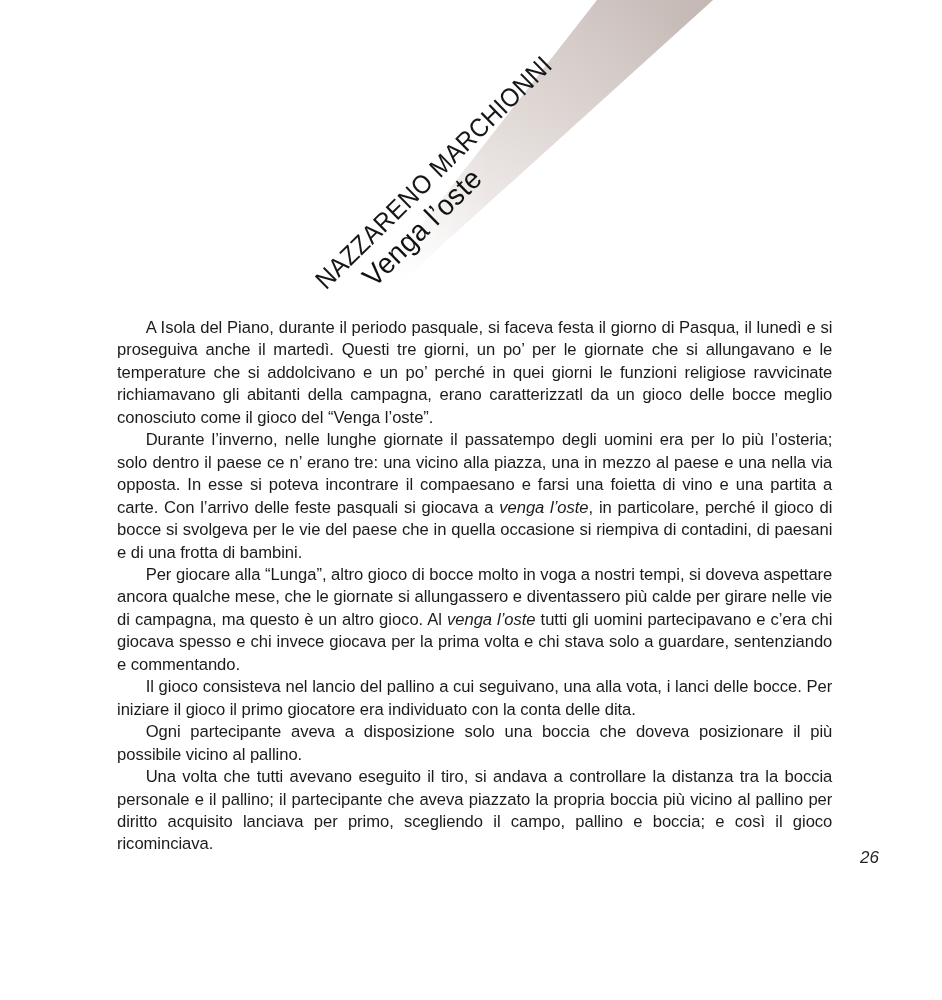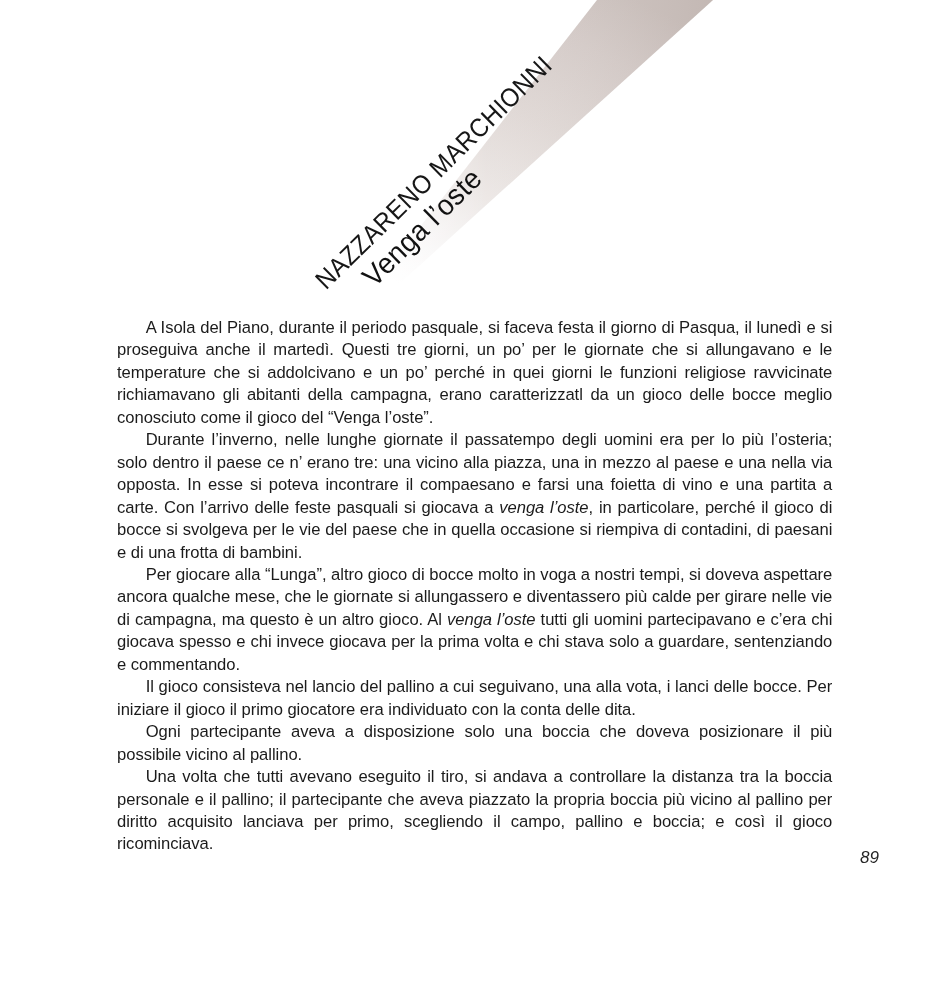--- a/index.html
+++ b/index.html
@@ -135,13 +135,13 @@
 
 <div id="body-text">
   <p class="para">A Isola del Piano, durante il periodo pasquale, si faceva festa il giorno di Pasqua, il lunedì e si proseguiva anche il martedì. Questi tre giorni, un po’ per le giornate che si allungavano e le temperature che si addolcivano e un po’ perché  in quei giorni le funzioni religiose ravvicinate richiamavano gli abitanti della campagna, erano caratterizzatl da un gioco delle bocce meglio conosciuto come il gioco del “Venga l’oste”.</p>
   <p class="para">Durante l’inverno, nelle lunghe giornate il passatempo degli uomini era per lo più l’osteria; solo dentro il paese ce n’ erano tre: una vicino alla piazza, una in mezzo al paese e una nella via opposta. In esse si poteva incontrare il compaesano e farsi una foietta di vino e una partita a carte. Con l’arrivo delle feste pasquali si giocava a <em>venga l’oste</em>, in particolare, perché il gioco di bocce si svolgeva per le vie del paese che in quella occasione si riempiva di contadini, di paesani e di una frotta di bambini.</p>
   <p class="para">Per giocare alla “Lunga”, altro gioco di bocce molto in voga a nostri tempi, si doveva aspettare ancora qualche mese, che le giornate si allungassero e diventassero più calde per girare nelle vie di campagna, ma questo è un altro gioco. Al <em>venga l’oste</em> tutti gli uomini partecipavano e c’era chi giocava spesso e chi invece giocava per la prima volta e chi stava solo a guardare, sentenziando e commentando.</p>
   <p class="para">Il gioco consisteva nel lancio del pallino a cui seguivano, una alla vota, i lanci delle bocce. Per iniziare il gioco il primo giocatore era individuato con la conta delle dita.</p>
   <p class="para">Ogni partecipante aveva  a disposizione solo una boccia che doveva posizionare il più possibile vicino al pallino.</p>
   <p class="para">Una volta che tutti avevano eseguito il tiro, si andava a controllare la distanza tra la boccia personale e il pallino; il partecipante che aveva piazzato la propria boccia più vicino al pallino per diritto acquisito lanciava per primo, scegliendo il campo, pallino e boccia; e così il gioco ricominciava.</p>
 </div>
 
-<div id="page-number">89</div>
+<div id="page-number">26</div>
 
 </body></html>

